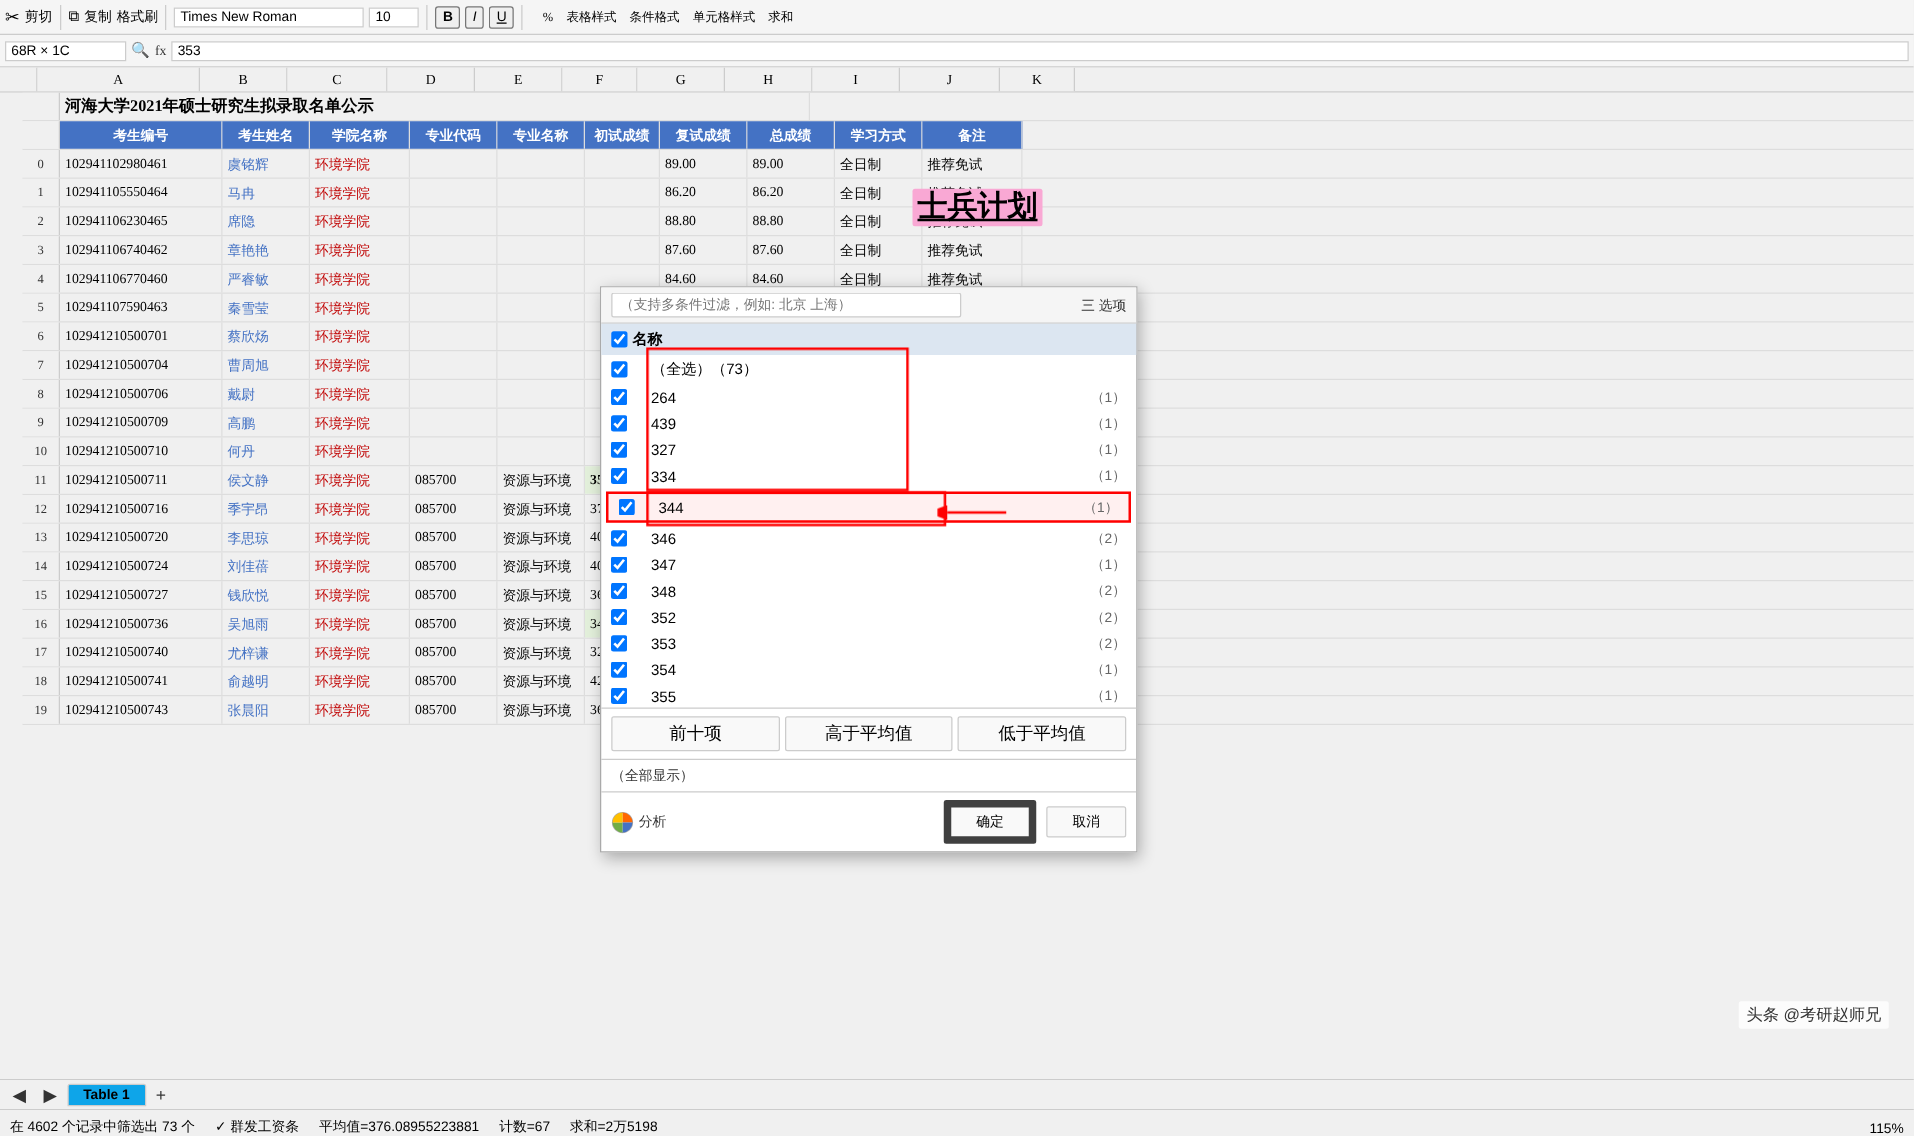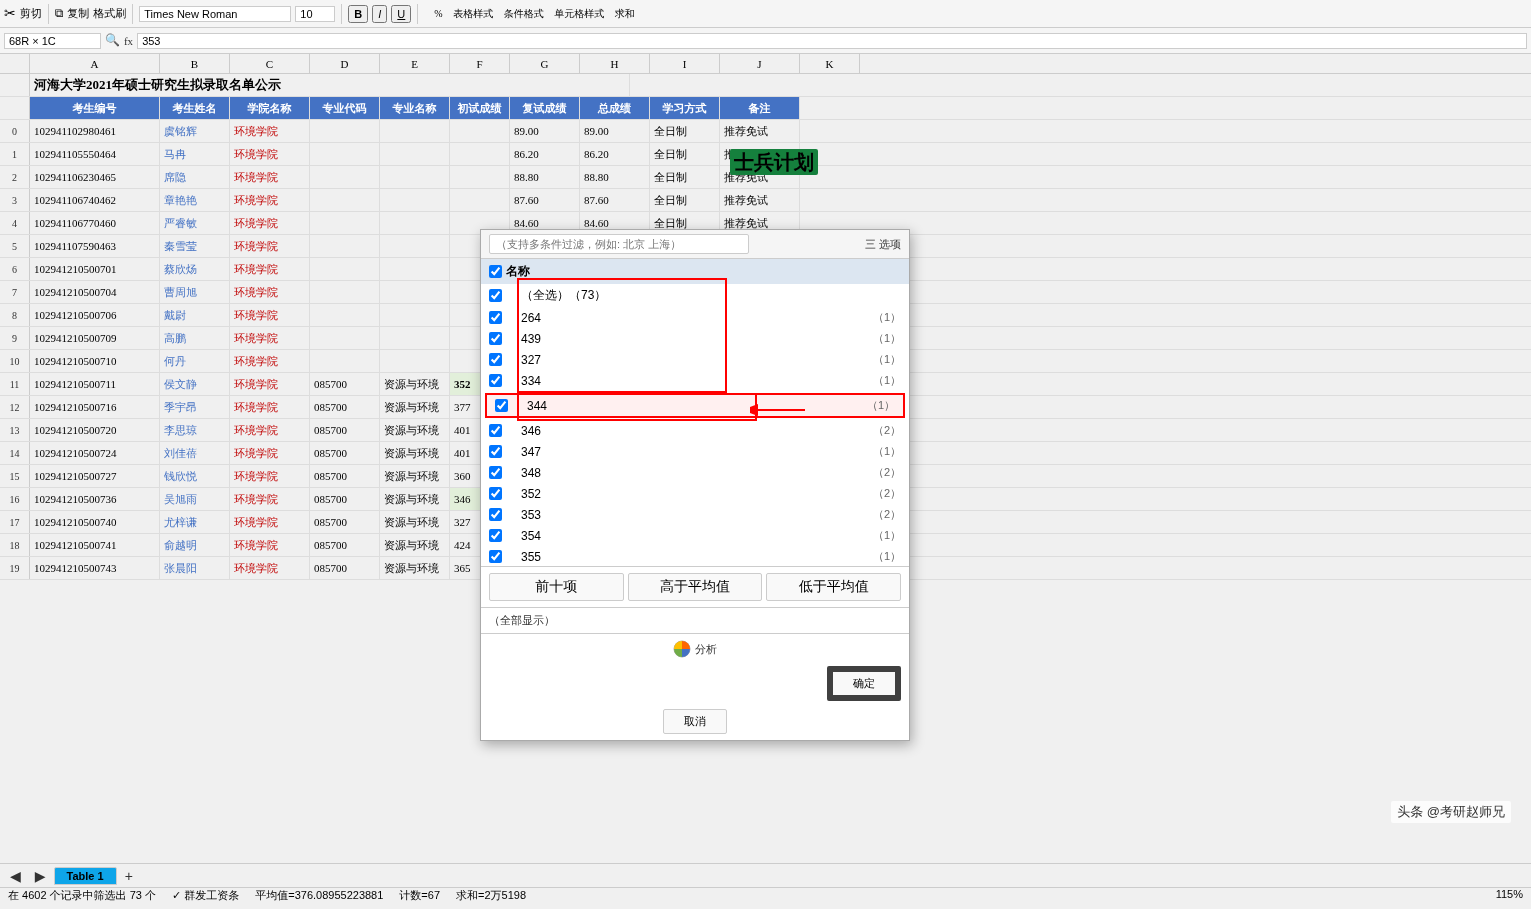--- a/index.html
+++ b/index.html
@@ -19,21 +19,21 @@
 
     
     .spreadsheet-container { display: flex; flex-direction: column; height: calc(909px - 90px); overflow: hidden; position: relative; }
 
     
     .col-headers { display: flex; background: #f0f0f0; border-bottom: 1px solid #ccc; min-height: 20px; }
     .col-header { border-right: 1px solid #ccc; text-align: center; font-size: 11px; padding: 2px; min-width: 20px; background: #f0f0f0; display: flex; align-items: center; justify-content: center; }
     .row-num-col { min-width: 30px; border-right: 1px solid #ccc; background: #f0f0f0; }
 
     
-    .grid { display: flex; flex-direction: column; overflow: auto; flex: 1; }
+    .grid { display: flex; flex-direction: column; overflow: auto; flex: 1; padding-left: 18px; }
     .grid-row { display: flex; min-height: 22px; border-bottom: 1px solid #ddd; }
     .row-num { min-width: 30px; background: #f0f0f0; border-right: 1px solid #ccc; text-align: center; font-size: 10px; display: flex; align-items: center; justify-content: center; color: #333; }
     .cell { border-right: 1px solid #ddd; padding: 1px 4px; font-size: 11px; display: flex; align-items: center; overflow: hidden; white-space: nowrap; min-height: 22px; }
 
     
     .title-cell { font-weight: bold; font-size: 13px; }
 
     
     .header-cell { background: #4472c4; color: white; font-weight: bold; font-size: 11px; justify-content: center; }
 
@@ -73,21 +73,21 @@
       padding: 4px 8px;
       display: flex;
       align-items: center;
       justify-content: space-between;
     }
     .dropdown-search {
       border: 1px solid #ccc;
       border-radius: 2px;
       padding: 3px 6px;
       font-size: 11px;
-      width: 260px;
+      width: 280px;
     }
     .dropdown-options-btn {
       background: none;
       border: none;
       cursor: pointer;
       font-size: 11px;
       color: #333;
       display: flex;
       align-items: center;
       gap: 2px;
@@ -128,21 +128,20 @@
       padding: 5px 8px;
       font-size: 11px;
       color: #333;
       border-bottom: 1px solid #ccc;
     }
     .dropdown-bottom {
       display: flex;
       align-items: center;
       padding: 6px 8px;
       gap: 8px;
-      flex-direction: column;
     }
     .dropdown-analyze {
       display: flex;
       align-items: center;
       gap: 4px;
       font-size: 11px;
       color: #333;
     }
     .pie-icon {
       width: 18px;
@@ -169,26 +168,27 @@
     
     .annotation {
       position: absolute;
       top: 95px;
       left: 730px;
       background: transparent;
       z-index: 101;
     }
     .annotation-text {
       font-family: 'SimSun', serif;
-      font-size: 20px;
+      font-size: 24px;
       font-weight: bold;
       color: #000;
-      background: #15803d;
+      background: #f9a8d4;
       padding: 2px 4px;
       border-radius: 2px;
+      text-decoration: underline;
     }
 
     
     .red-box-1 {
       position: absolute;
       top: 224px;
       left: 517px;
       width: 210px;
       height: 115px;
       border: 2px solid red;
@@ -209,21 +209,21 @@
     
     .status-bar {
       position: fixed;
       bottom: 0;
       left: 0;
       right: 0;
       background: #f0f0f0;
       border-top: 1px solid #ccc;
       height: 22px;
       display: flex;
-      align-items: flex-start;
+      align-items: flex-end;
       padding: 0 8px;
       font-size: 11px;
       gap: 16px;
       font-family: Arial, sans-serif;
     }
 
     
     .sheet-tabs {
       position: fixed;
       bottom: 22px;

